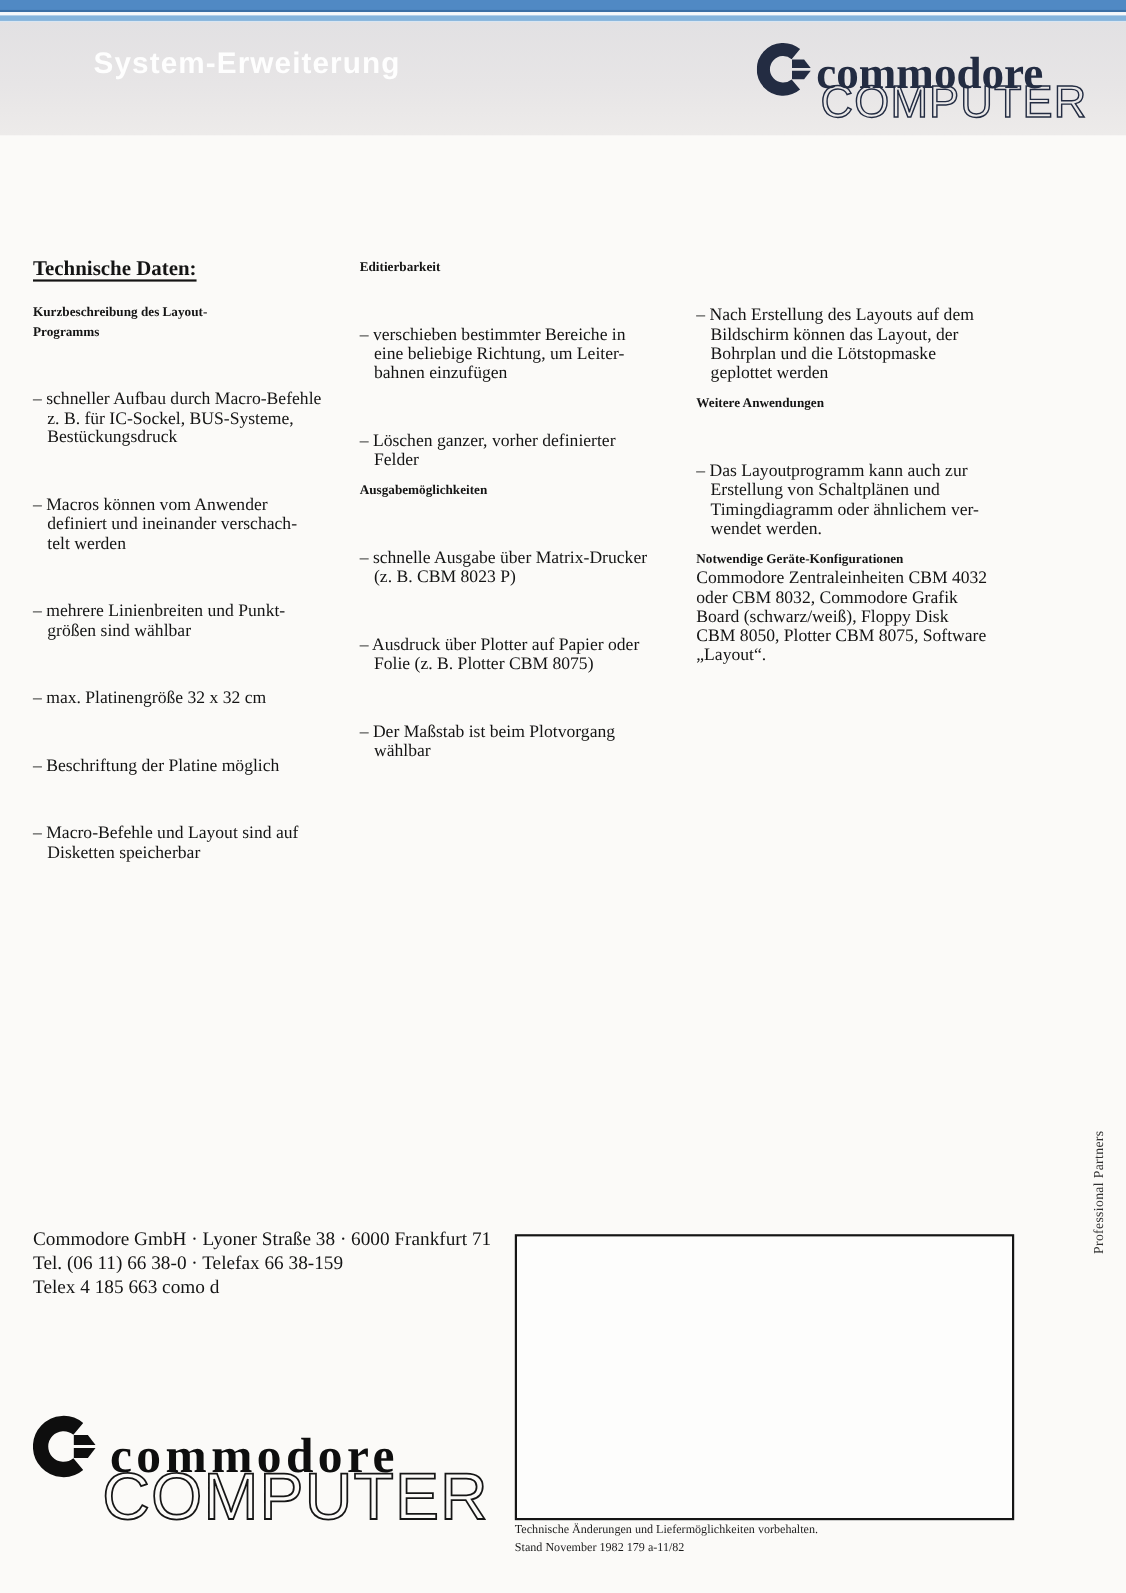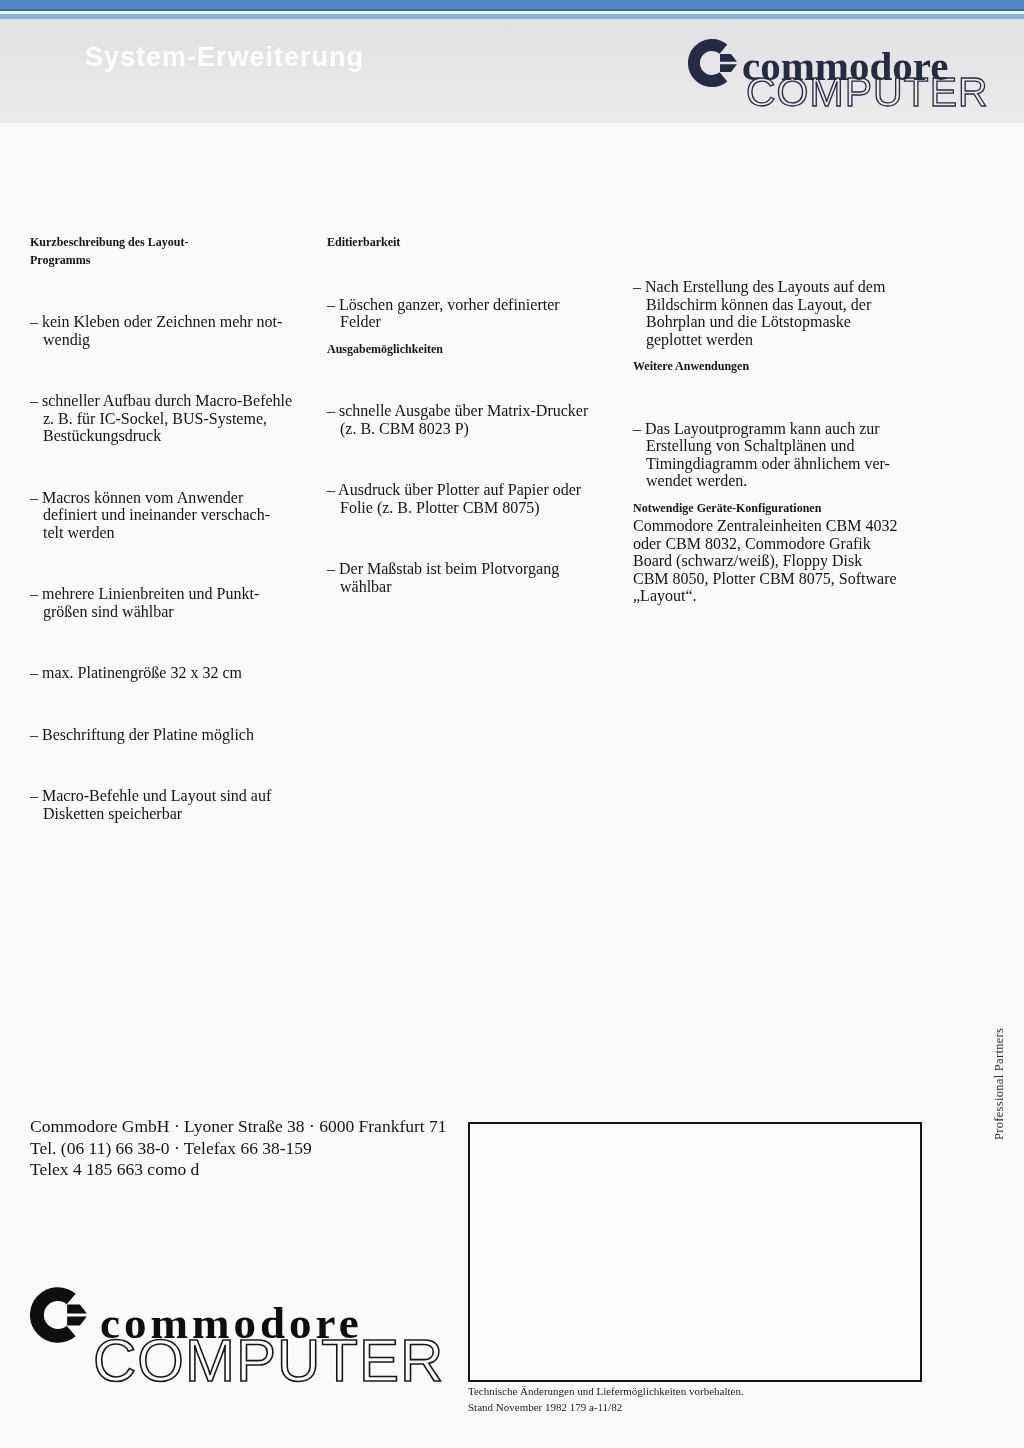--- a/index.html
+++ b/index.html
@@ -97,42 +97,44 @@
       <polygon points="64,32 86,32 98,47.5 64,47.5" fill="#232c42"></polygon>
       <polygon points="64,52.5 98,52.5 86,68 64,68" fill="#232c42"></polygon>
     </svg>
     <span class="wordmark">commodore</span>
     <span class="computer">COMPUTER</span>
   </div>
 </header>
 
 <main>
   <div class="col col-1">
+    <h2 class="doc-title">Technische Daten:</h2>
   <h3>Kurzbeschreibung des Layout-
 Programms</h3>
       <ul>
-        <li>– kein Kleben oder Zeichnen mehr not-
-wendig</li>
         <li>– schneller Aufbau durch Macro-Befehle
 z. B. für IC-Sockel, BUS-Systeme,
 Bestückungsdruck</li>
         <li>– Macros können vom Anwender
 definiert und ineinander verschach-
 telt werden</li>
         <li>– mehrere Linienbreiten und Punkt-
 größen sind wählbar</li>
         <li>– max. Platinengröße 32 x 32 cm</li>
         <li>– Beschriftung der Platine möglich</li>
         <li>– Macro-Befehle und Layout sind auf
 Disketten speicherbar</li>
       </ul>
     </div>
   <div class="col col-2">
       <h3>Editierbarkeit</h3>
       <ul>
+        <li>– verschieben bestimmter Bereiche in
+eine beliebige Richtung, um Leiter-
+bahnen einzufügen</li>
         <li>– Löschen ganzer, vorher definierter
 Felder</li>
       </ul>
       <h3>Ausgabemöglichkeiten</h3>
       <ul>
         <li>– schnelle Ausgabe über Matrix-Drucker
 (z. B. CBM 8023 P)</li>
         <li>– Ausdruck über Plotter auf Papier oder
 Folie (z. B. Plotter CBM 8075)</li>
         <li>– Der Maßstab ist beim Plotvorgang

